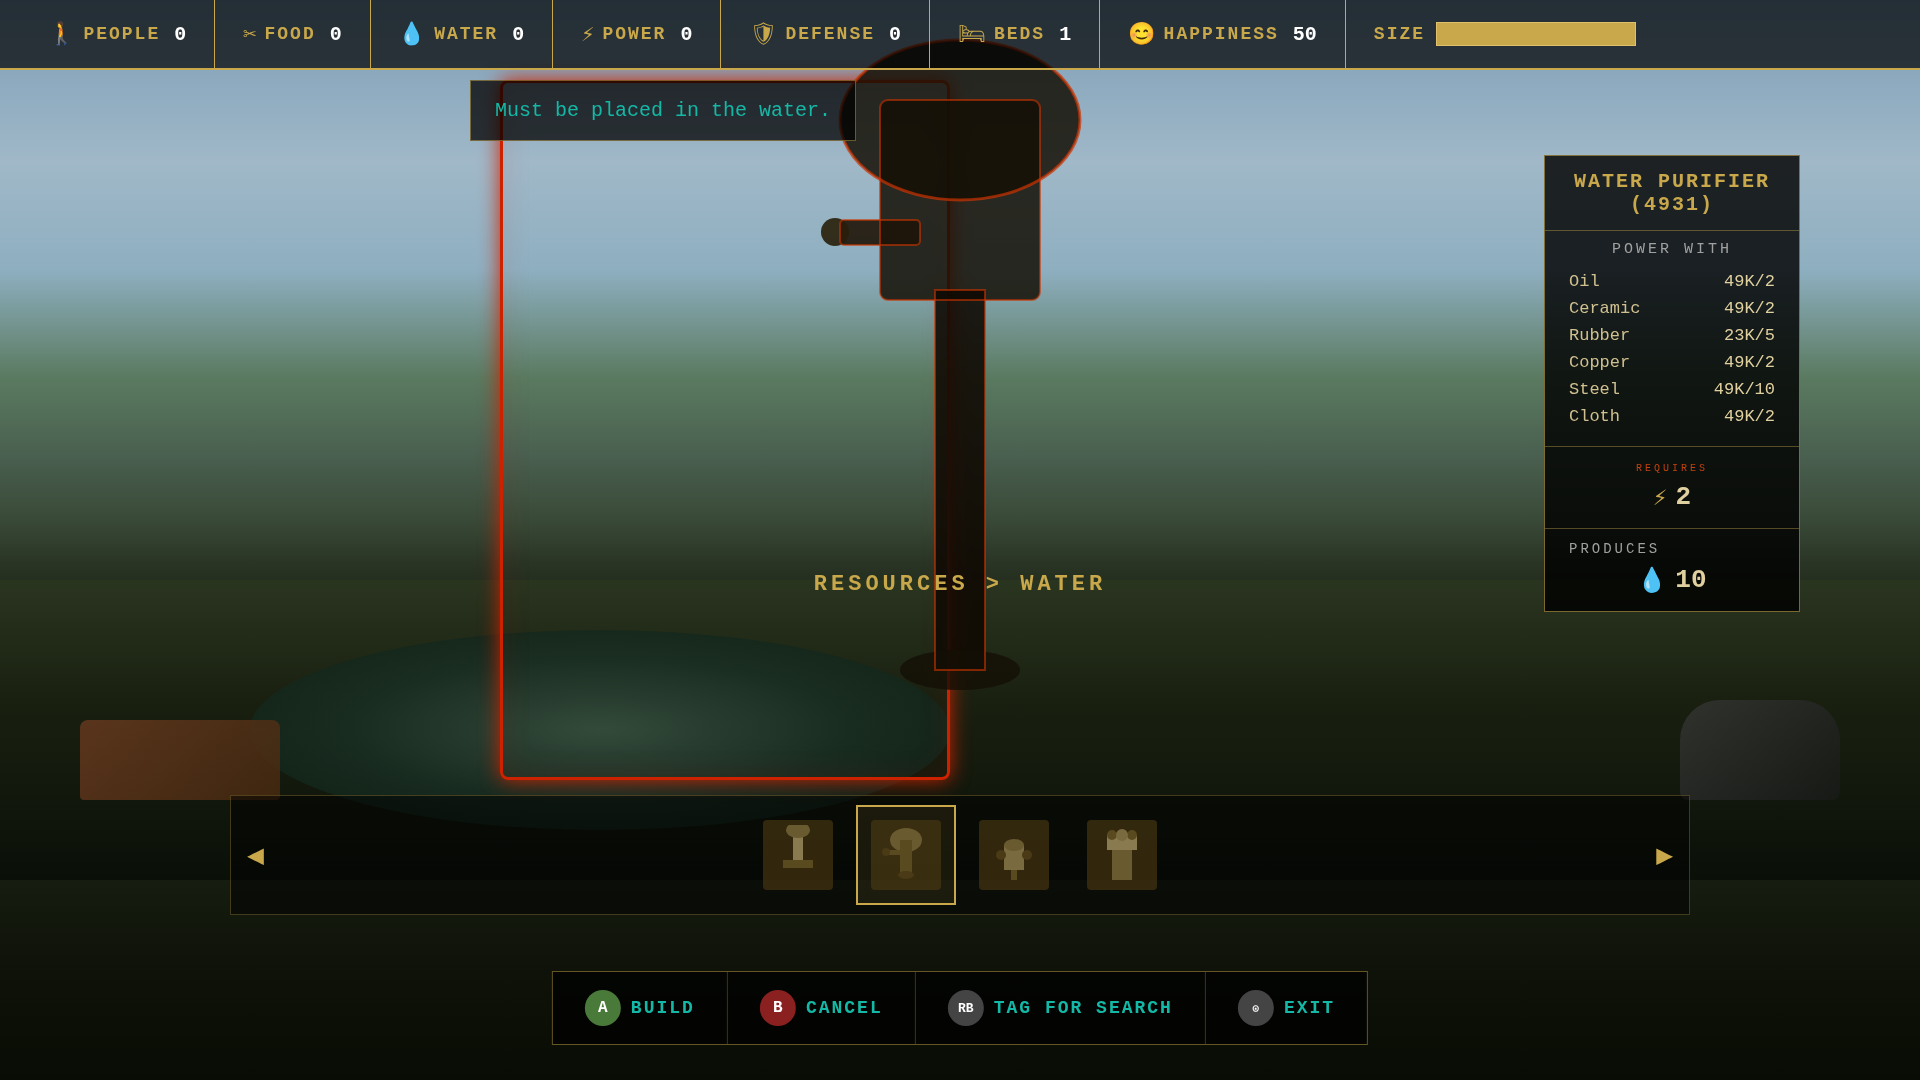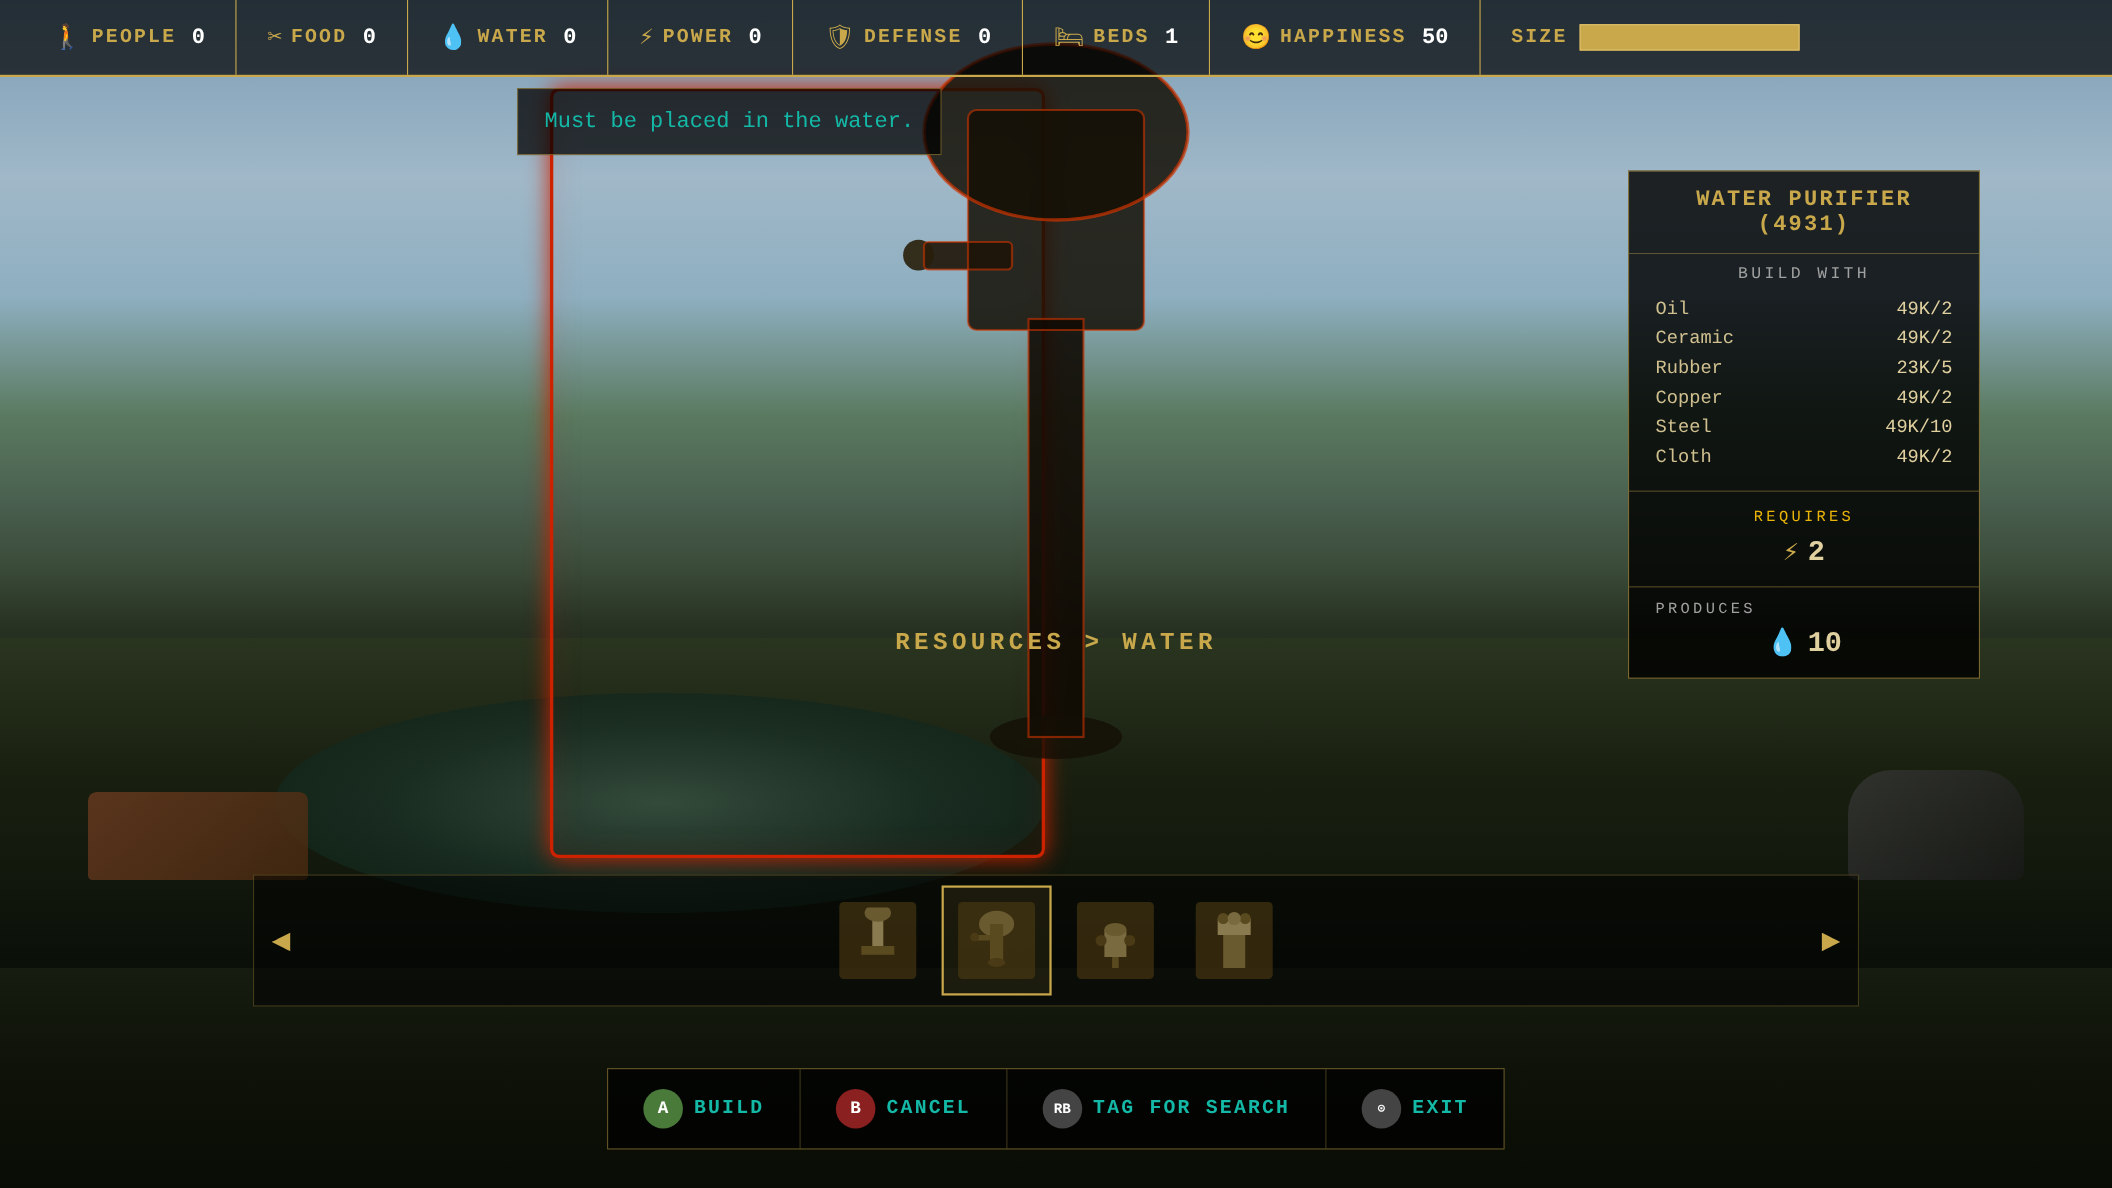--- a/index.html
+++ b/index.html
@@ -128,21 +128,21 @@
       color: #14b8a6;
       font-size: 20px;
       max-width: 400px;
     }
 
     
     .item-panel {
       position: absolute;
       top: 155px;
       right: 120px;
-      width: 320px;
+      width: 256px;
       background: rgba(0,0,0,0.82);
       border: 1px solid rgba(200,168,75,0.6);
     }
 
     .item-panel-title {
       text-align: center;
       color: #c8a84b;
       font-size: 20px;
       font-weight: bold;
       letter-spacing: 2px;
@@ -179,22 +179,22 @@
       background: rgba(200,168,75,0.4);
       margin: 4px 0;
     }
 
     .requires-section {
       padding: 12px 24px;
       text-align: center;
     }
 
     .requires-label {
-      color: #eab308;
-      font-size: 14px;
+      color: #c2410c;
+      font-size: 10px;
       letter-spacing: 3px;
       margin-bottom: 8px;
     }
 
     .requires-value {
       display: flex;
       align-items: center;
       justify-content: center;
       gap: 8px;
       color: #e0d0a0;
@@ -468,21 +468,21 @@
     <div class="hud-size-bar"></div>
   </div>
 </div>
 
 <div class="info-tooltip">
   <span>Must be placed in the water.</span>
 </div>
 
 <div class="item-panel">
   <div class="item-panel-title">WATER PURIFIER (4931)</div>
-  <div class="build-with-label">BUILD WITH</div>
+  <div class="build-with-label">POWER WITH</div>
   <div class="materials-list">
 
   <div class="material-row">
         <span class="material-name">Oil</span>
         <span class="material-value">49K/2</span>
       </div>
       <div class="material-row">
         <span class="material-name">Ceramic</span>
         <span class="material-value">49K/2</span>
       </div>

